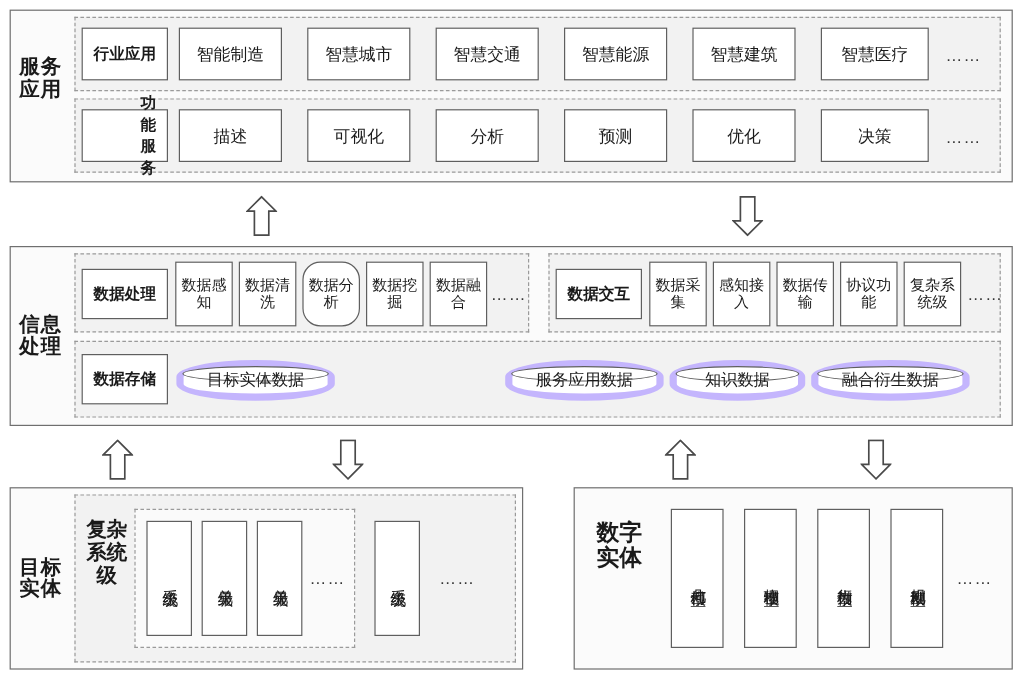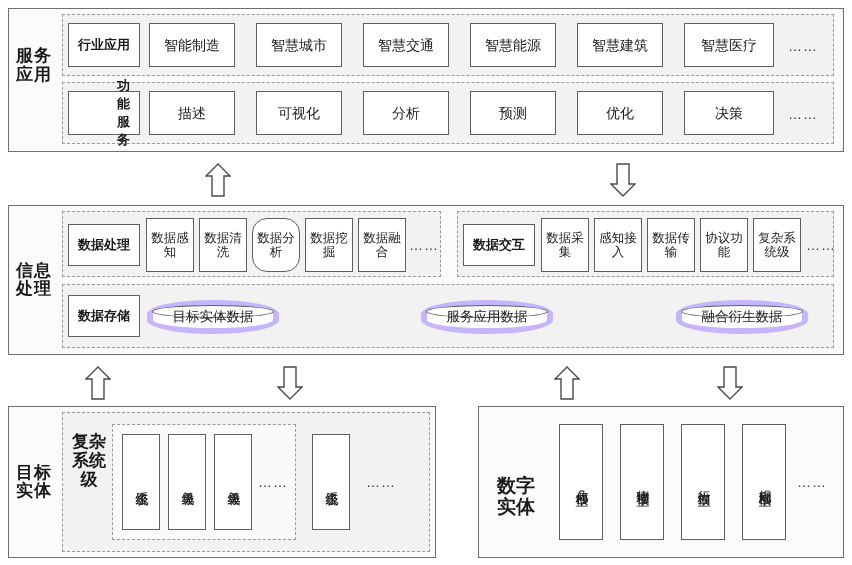--- a/index.html
+++ b/index.html
@@ -252,20 +252,23 @@
   <div class="dashbox" style="left:62px; top:284px; width:772px; height:64px;"></div>
   <div class="rowlabel" style="left:68px; top:295px; width:72px; height:42px;">
     <span>数据存储</span>
   </div>
   <div class="cyl" style="left:147px; top:300px; width:132px; height:34px;">
     <span>目标实体数据</span>
     </div>
   <div class="cyl" style="left:421px; top:300px; width:132px; height:34px;">
     <span>服务应用数据</span>
     </div>
+  <div class="cyl" style="left:558px; top:300px; width:113px; height:34px;">
+    <span>知识数据</span>
+    </div>
   <div class="cyl" style="left:676px; top:300px; width:132px; height:34px;">
     <span>融合衍生数据</span>
     </div>
 
   <div class="arrow" style="left:85px; top:366px;">
     <svg width="26" height="34" viewBox="0 0 26 34">
       <polygon points="13,1 25,13 19,13 19,33 7,33 7,13 1,13" fill="#ffffff" stroke="#4a4a4a" stroke-width="1.4"></polygon>
     </svg>
   </div>
   <div class="arrow" style="left:277px; top:366px;">
@@ -309,21 +312,21 @@
   <div class="dots" style="left:258px; top:474px;">……</div>
 
   <div class="cell v" style="left:312px; top:434px; width:38px; height:96px;">
     <span>系统级</span>
     </div>
   <div class="dots" style="left:366px; top:474px;">……</div>
 
   <div class="band" style="left:478px; top:406px; width:366px; height:152px;"></div>
 
   <div class="vtitle" style="left:492px; top:434px; width:48px; font-size:19px;">
-    <span style="display:block;margin-top:41px;">数字实体</span>
+    <span style="display:block;">数字实体</span>
   </div>
 
   <div class="cell v" style="left:559px; top:424px; width:44px; height:116px;">
     <span>几何模型</span>
     </div>
   <div class="cell v" style="left:620px; top:424px; width:44px; height:116px;">
     <span>物理模型</span>
     </div>
   <div class="cell v" style="left:681px; top:424px; width:44px; height:116px;">
     <span>行为模型</span>

